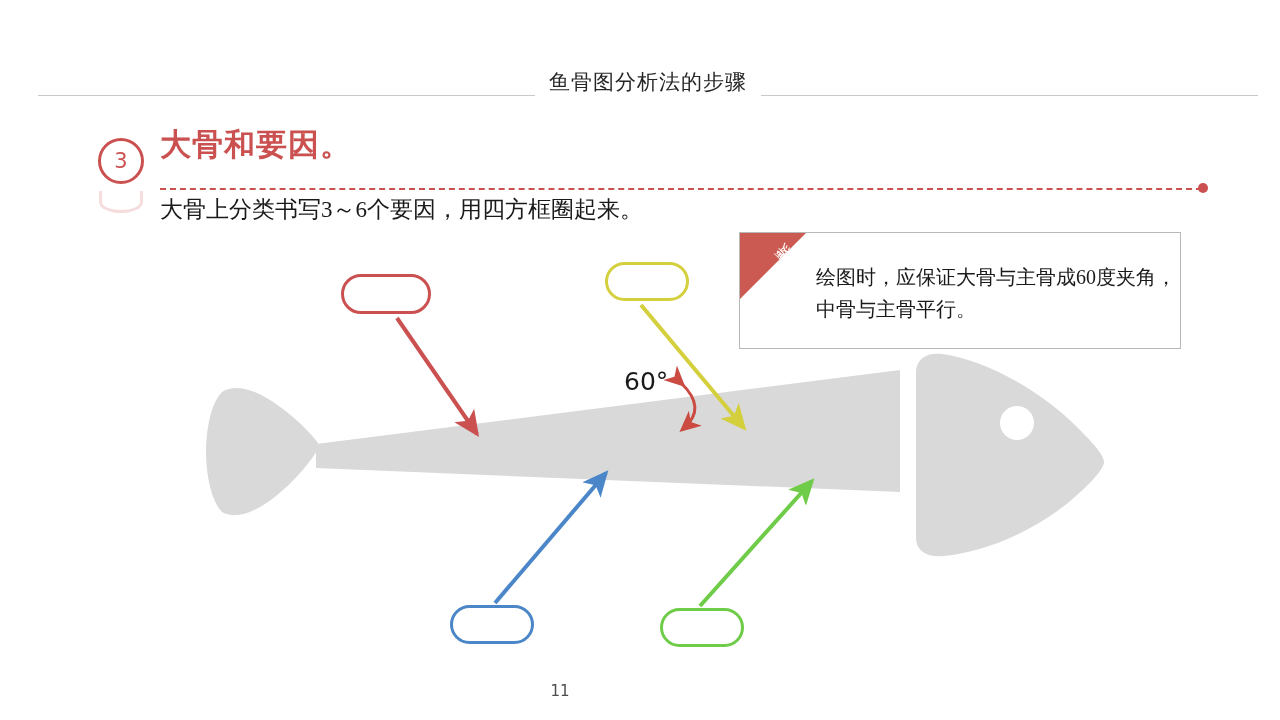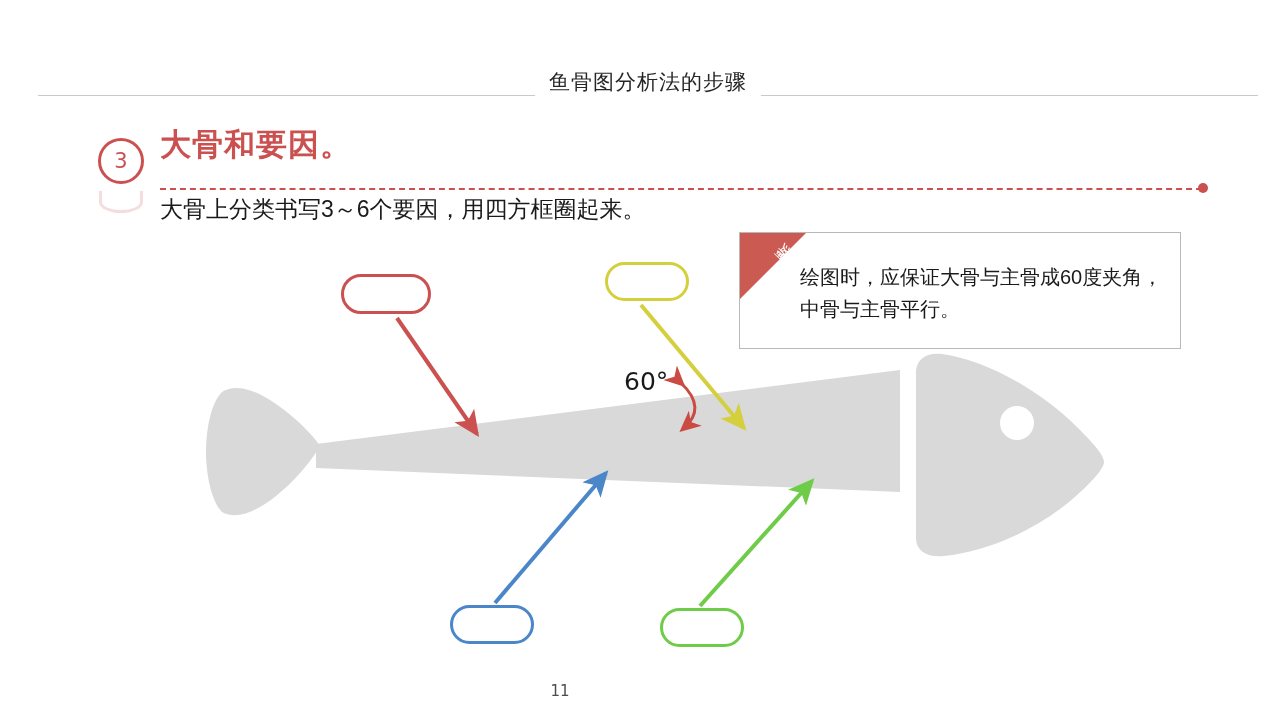--- a/index.html
+++ b/index.html
@@ -112,21 +112,21 @@
     border-radius: 50%;
     background: #cb5050;
   }
   .step-sub {
     position: absolute;
     left: 160px;
     top: 194px;
     font-size: 23px;
     color: #1a1a1a;
     white-space: nowrap;
-    font-family: Liberation Sans, sans-serif;
+    font-family: Liberation Serif, serif;
   }
 
   
   .tip-box {
     position: absolute;
     left: 739px;
     top: 232px;
     width: 442px;
     height: 117px;
     border: 1px solid #b8b8b8;
@@ -156,27 +156,27 @@
     transform: rotate(-135deg);
     transform-origin: center center;
     writing-mode: vertical-rl;
     display: flex;
     align-items: center;
     justify-content: center;
     font-family: "DejaVu Sans", "Liberation Sans", sans-serif;
   }
   .tip-text {
     position: absolute;
-    left: 60px;
+    left: 76px;
     top: 28px;
     width: 364px;
     font-size: 20px;
     line-height: 32px;
     color: #1a1a1a;
-    font-family: Liberation Sans, sans-serif;
+    font-family: Liberation Serif, serif;
   }
 
   
   .angle-label {
     position: absolute;
     left: 624px;
     top: 367px;
     font-size: 25px;
     color: #1a1a1a;
     font-family: "DejaVu Sans", "Liberation Sans", sans-serif;

